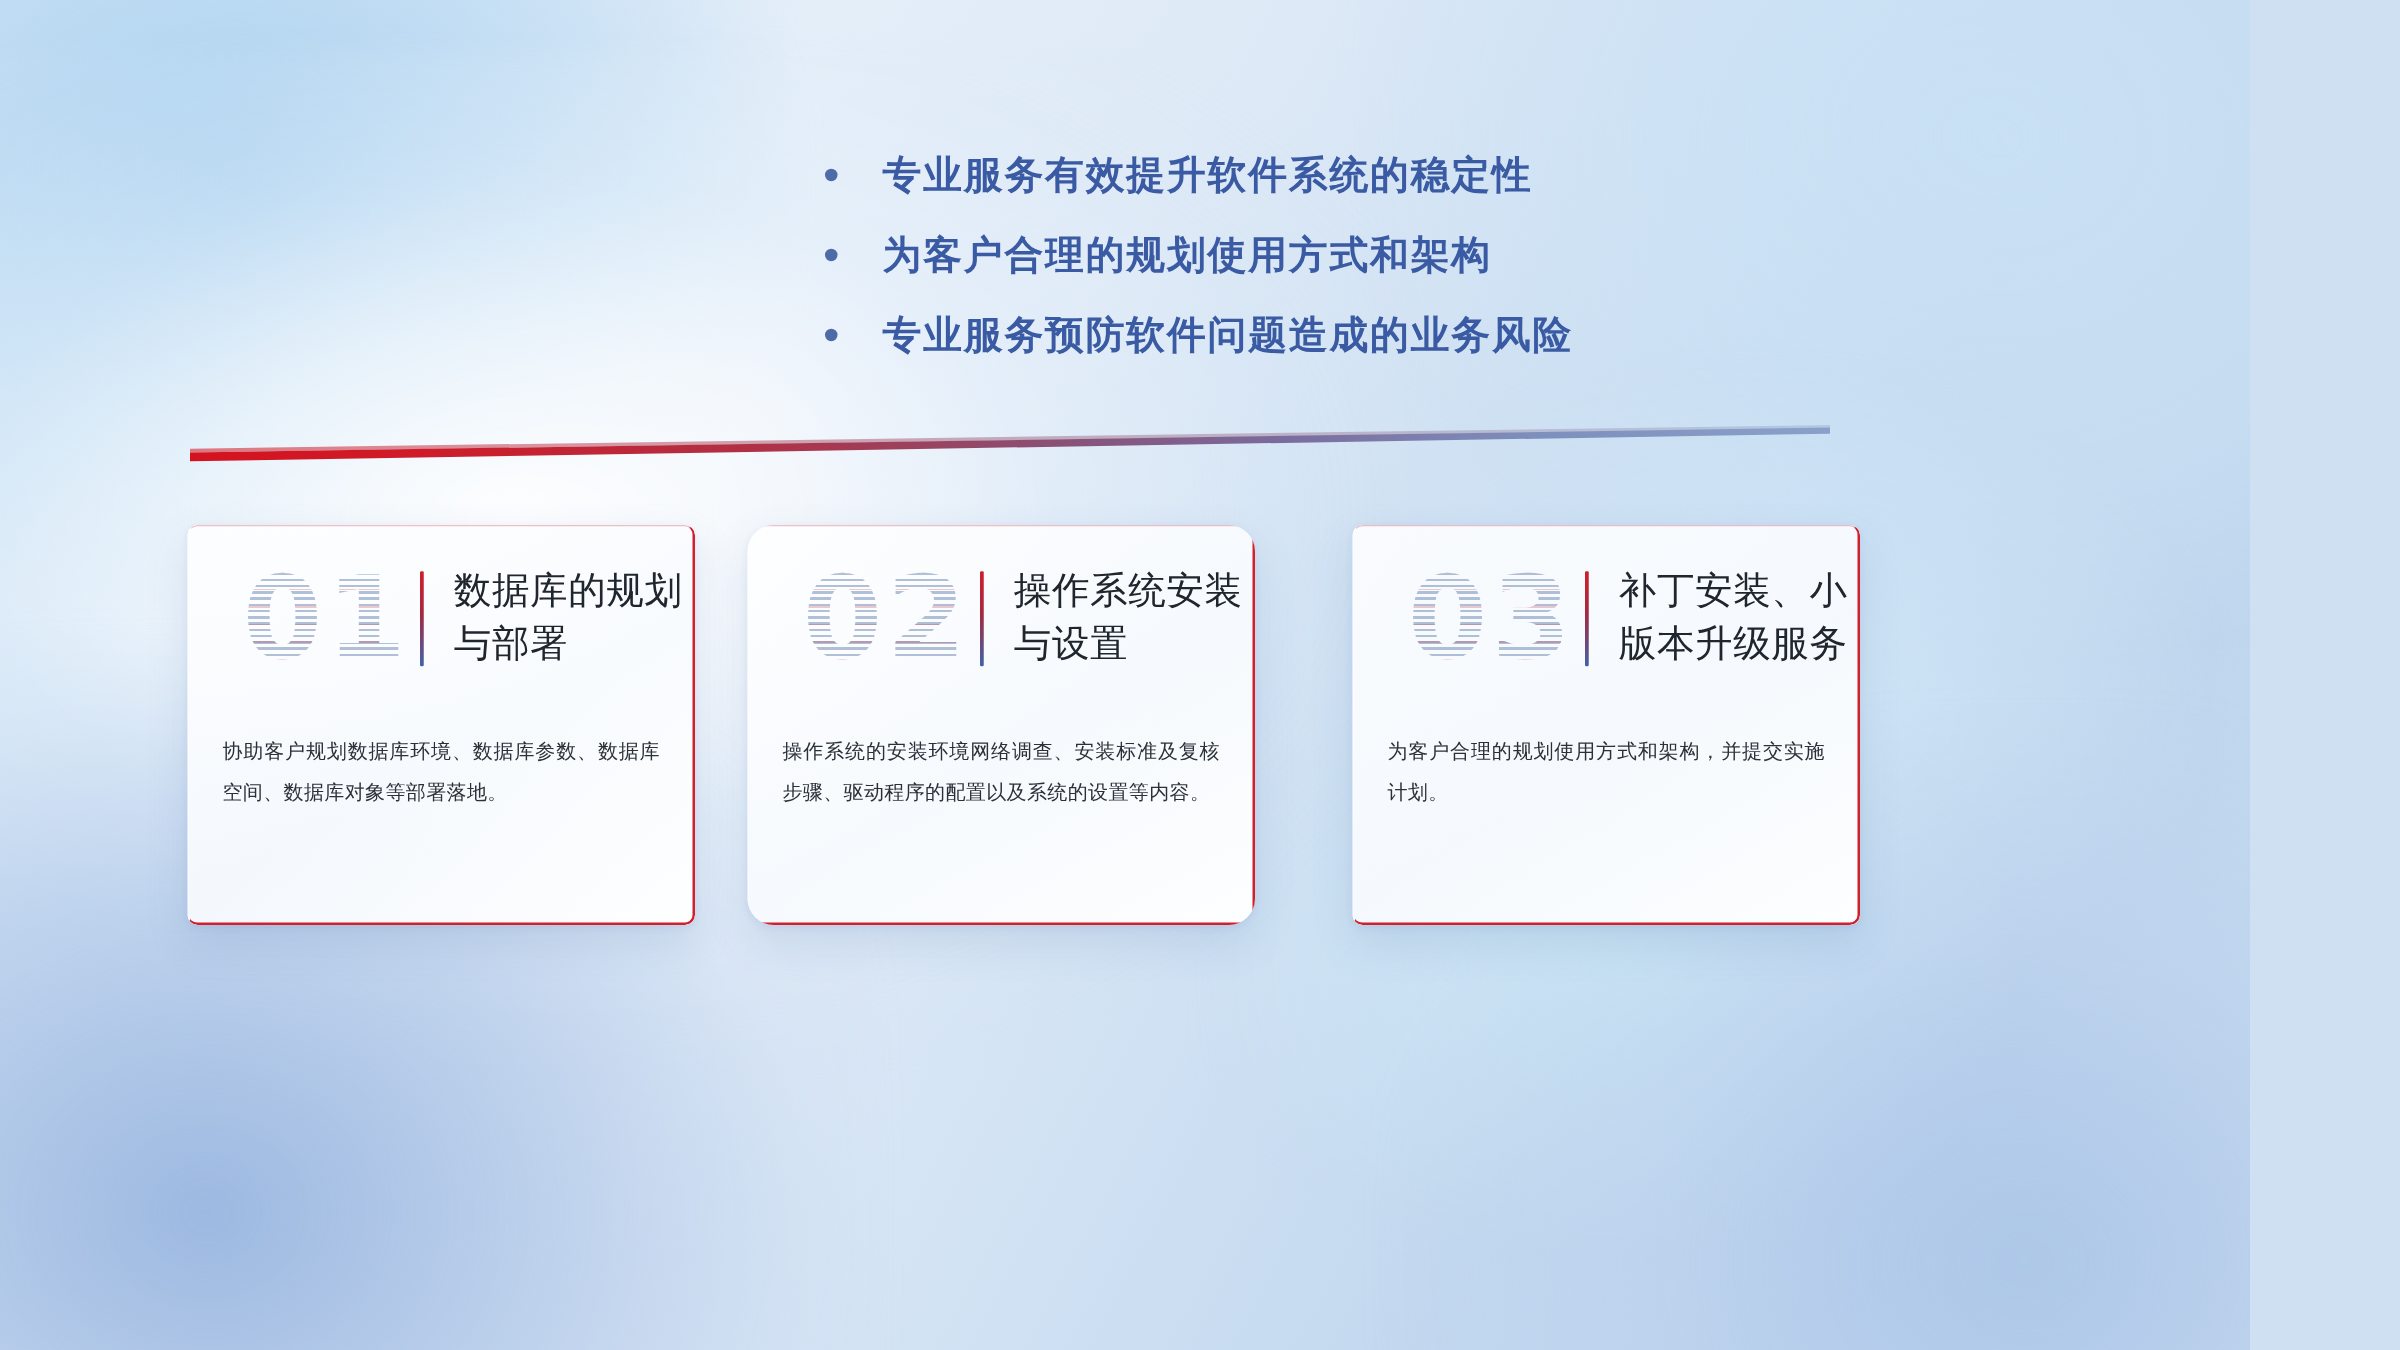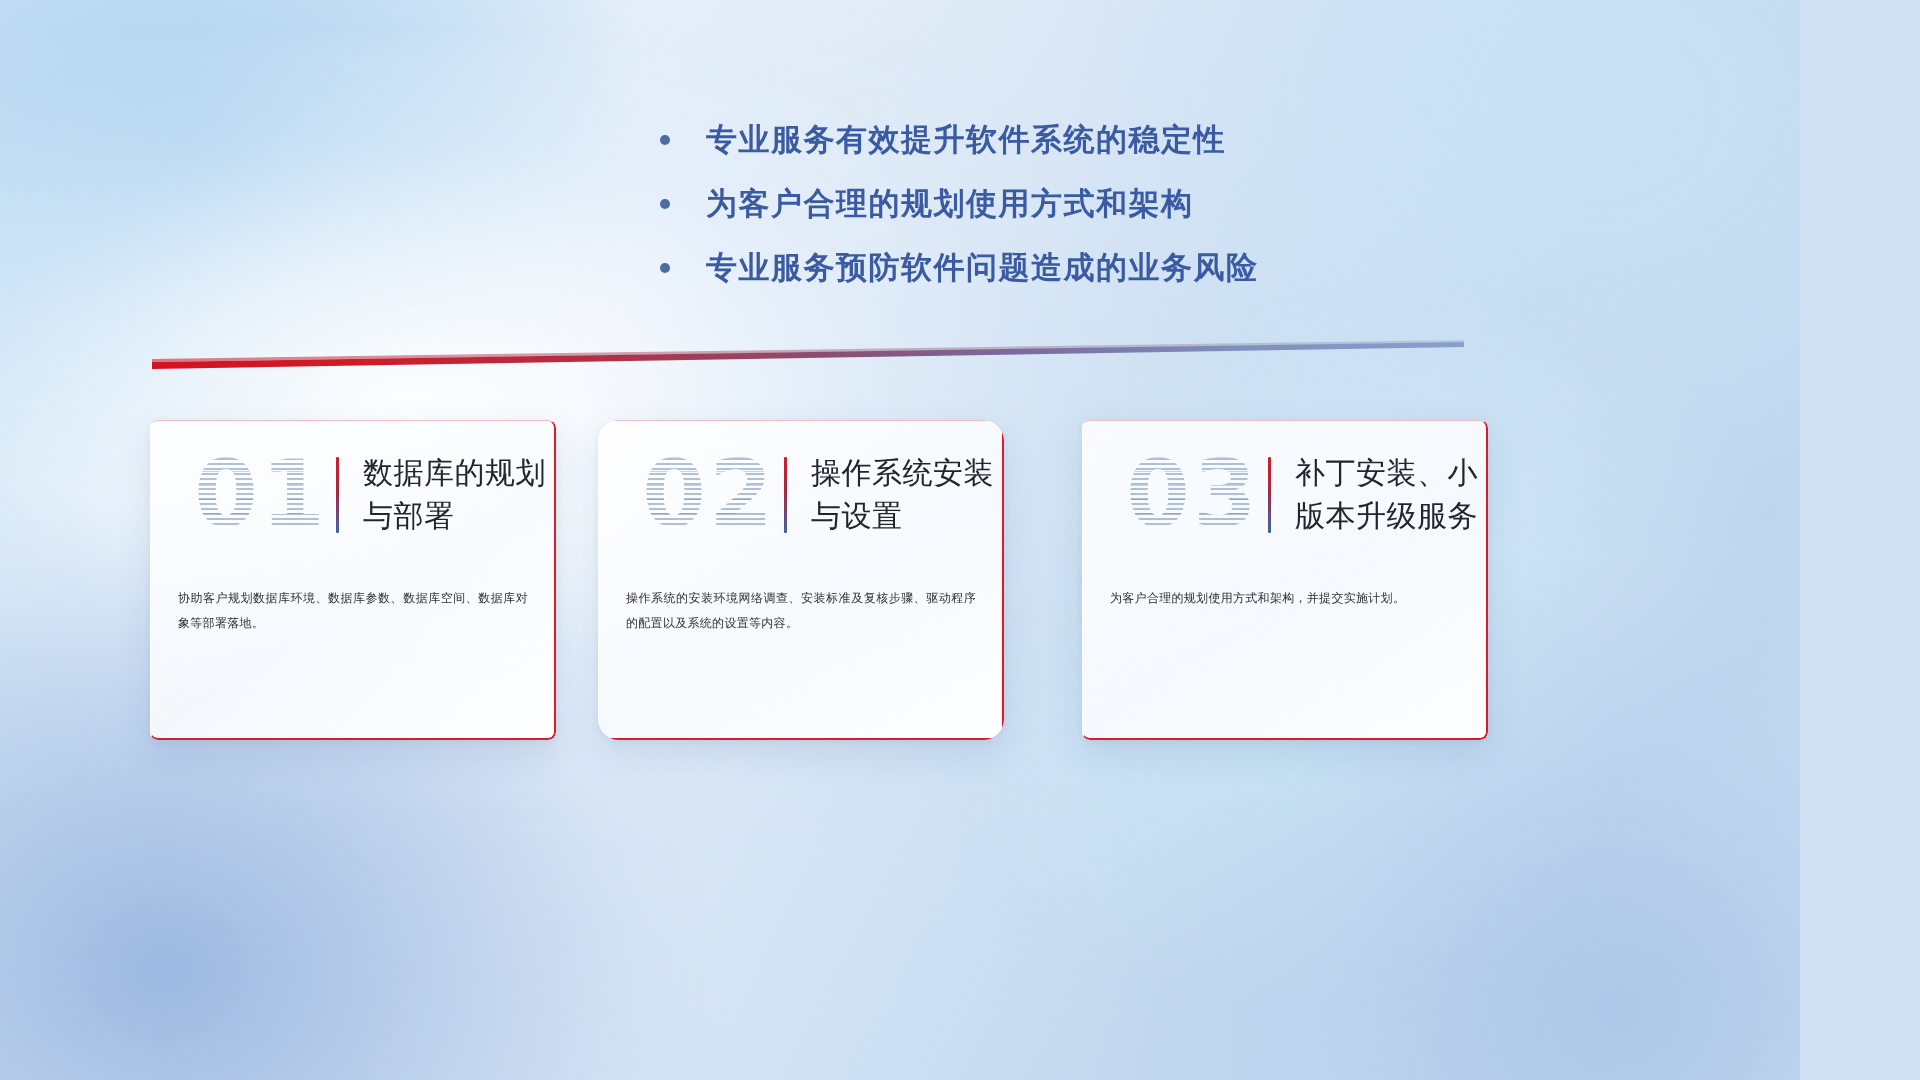--- a/index.html
+++ b/index.html
@@ -257,21 +257,21 @@
   .card-title {
     font-size: 30px;
     line-height: 1.42;
     font-weight: 400;
     color: #20262e;
     letter-spacing: 0.5px;
     max-width: 215px;
   }
   .card-body {
     padding: 16px 28px 0 28px;
-    font-size: 12px;
+    font-size: 16px;
     line-height: 2.05;
     color: #2b3138;
     letter-spacing: 0.3px;
     text-align: justify;
   }
 </style>
 </head>
 <body>
 
 <div class="stage">

